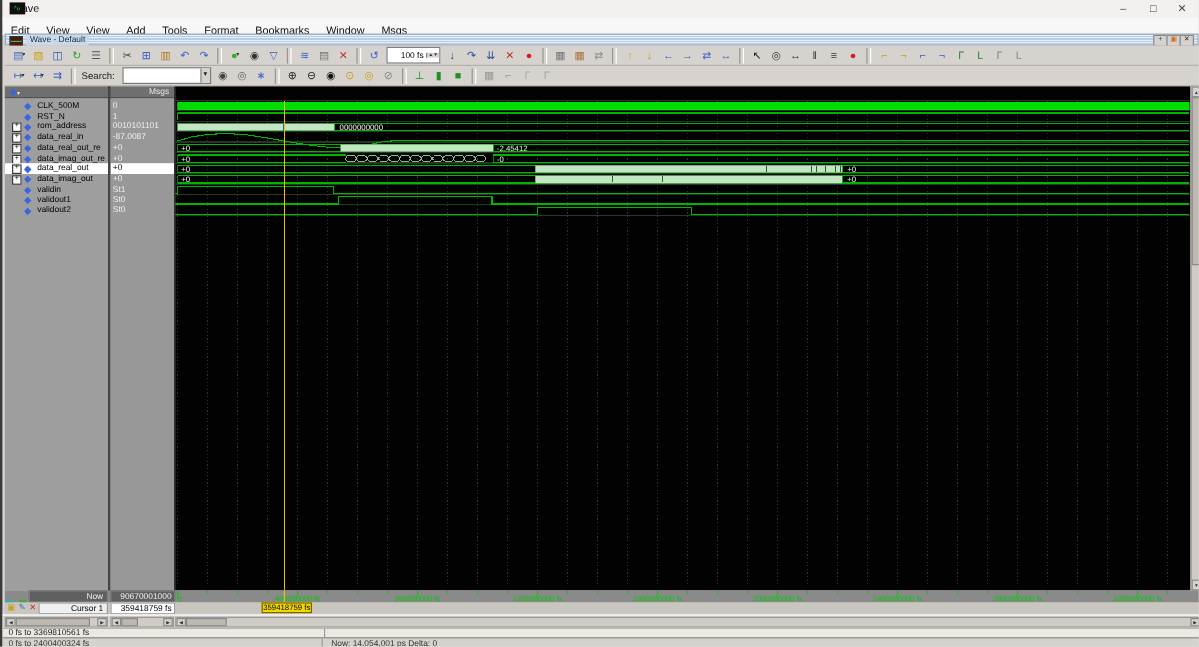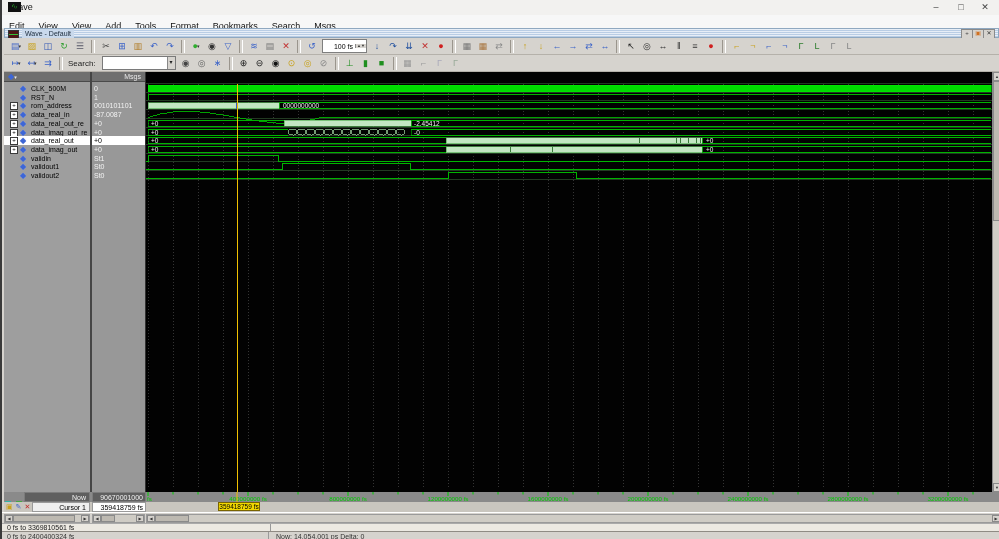--- a/index.html
+++ b/index.html
@@ -102,21 +102,21 @@
 <div id="screen">
 
   <div class="titlebar">
     <span class="appicon">∿</span>
     <span class="apptitle">Wave</span>
     <span class="wctl" id="btn-min">–</span>
     <span class="wctl" id="btn-max">□</span>
     <span class="wctl" id="btn-close">✕</span>
   </div>
 
-  <div id="menubar"><span class="mitem">Edit</span><span class="mitem">View</span><span class="mitem">View</span><span class="mitem">Add</span><span class="mitem">Tools</span><span class="mitem">Format</span><span class="mitem">Bookmarks</span><span class="mitem">Search</span><span class="mitem">Msgs</span></div>
+  <div id="menubar"><span class="mitem">Edit</span><span class="mitem">View</span><span class="mitem">View</span><span class="mitem">Add</span><span class="mitem">Tools</span><span class="mitem">Format</span><span class="mitem">Bookmarks</span><span class="mitem">Window</span><span class="mitem">Msgs</span></div>
 
   <div class="panehdr">
     <span class="paneicon">
         <i></i>
       </span>
     <span class="panetitle">Wave - Default</span>
   <span class="pbtn" style="right: 25px; color: rgb(68, 68, 68);">+</span>
       <span class="pbtn" style="right: 14px; color: rgb(208, 112, 32);">▣</span>
       <span class="pbtn" style="right: 3px; color: rgb(51, 51, 51);">✕</span>
     </div>

